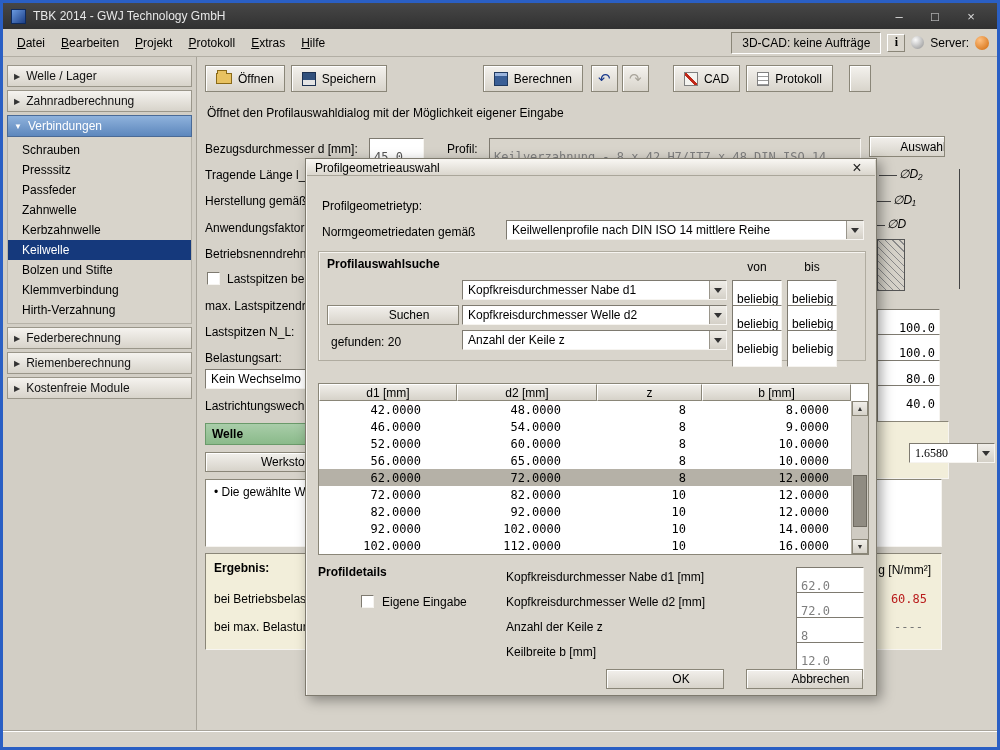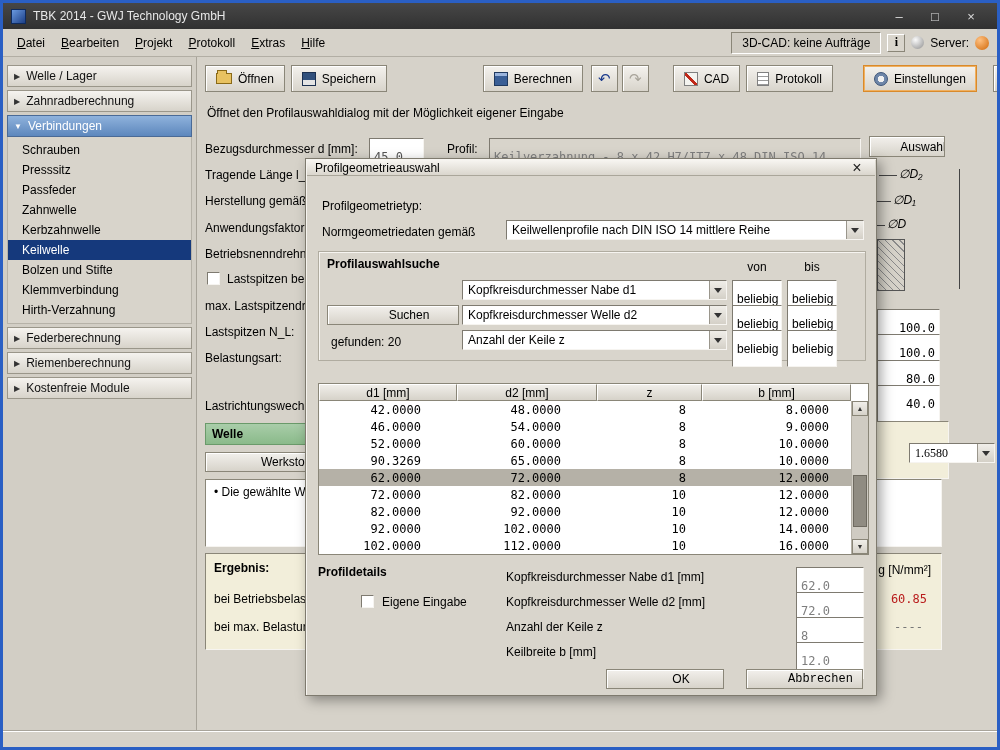--- a/index.html
+++ b/index.html
@@ -243,24 +243,20 @@
         <span class="arrow-glyph" style="color:#a8a49a;">↷</span>
       </div>
       <div class="tbtn" style="margin-left:24px;">
         <span class="ic ic-cad"></span>
         <span>CAD</span>
       </div>
       <div class="tbtn" style="margin-left:6px;">
         <span class="ic ic-page"></span>
         <span>Protokoll</span>
       </div>
-      <div class="tbtn highlight" style="margin-left:30px;">
-        <span class="ic ic-gear"></span>
-        <span>Einstellungen</span>
-      </div>
       <div class="tbtn" style="margin-left:16px;">
         
         
       </div>
     </div>
 
     <div class="status-line">Öffnet den Profilauswahldialog mit der Möglichkeit eigener Eingabe</div>
 
     <div class="f-label" style="left:8px;top:85px;">Bezugsdurchmesser d [mm]:</div>
     <div class="tfield mono" style="left:172px;top:81px;width:55px;color:#555;">45.0</div>
@@ -272,20 +268,23 @@
     <div class="f-label" style="left:8px;top:137px;">Herstellung gemäß</div>
     <div class="f-label" style="left:8px;top:164px;">Anwendungsfaktor</div>
     <div class="f-label" style="left:8px;top:190px;">Betriebsnenndrehn</div>
 
     <span class="cb" style="position:absolute;left:10px;top:215px;"></span>
     <div class="f-label" style="left:30px;top:215px;">Lastspitzen ber</div>
 
     <div class="f-label" style="left:8px;top:242px;">max. Lastspitzendre</div>
     <div class="f-label" style="left:8px;top:268px;">Lastspitzen N_L:</div>
     <div class="f-label" style="left:8px;top:294px;">Belastungsart:</div>
+    <div class="combo" style="left:8px;top:312px;width:150px;">
+      <span>Kein Wechselmo</span>
+    </div>
     <div class="f-label" style="left:8px;top:342px;">Lastrichtungswech</div>
 
     <div class="green-header" style="left:8px;top:366px;width:135px;height:22px;">Welle</div>
     <div class="btn" style="left:8px;top:395px;width:130px;height:20px;">Werkstoff</div>
 
     <div class="panel-sunken whitebg" style="left:8px;top:422px;width:737px;height:68px;padding:5px 8px;">
       <span>• Die gewählte We</span>
     </div>
 
     <div class="panel-sunken cream" style="left:8px;top:496px;width:737px;height:97px;">
@@ -383,21 +382,21 @@
             <div>8</div>
             <div>9.0000</div>
         </div>
         <div class="grid-row">
           <div>52.0000</div>
             <div>60.0000</div>
             <div>8</div>
             <div>10.0000</div>
         </div>
         <div class="grid-row">
-          <div>90.3269</div>
+          <div>56.0000</div>
             <div>65.0000</div>
             <div>8</div>
             <div>10.0000</div>
         </div>
         <div class="grid-row selected">
           <div>62.0000</div>
             <div>72.0000</div>
             <div>8</div>
             <div>12.0000</div>
         </div>
@@ -440,16 +439,16 @@
     <div class="dlg-label" style="left:200px;top:411px;">Kopfkreisdurchmesser Nabe d1 [mm]</div>
     <div class="tfield mono gray" style="left:490px;top:408px;width:68px;">62.0</div>
     <div class="dlg-label" style="left:200px;top:436px;">Kopfkreisdurchmesser Welle d2 [mm]</div>
     <div class="tfield mono gray" style="left:490px;top:433px;width:68px;">72.0</div>
     <div class="dlg-label" style="left:200px;top:461px;">Anzahl der Keile z</div>
     <div class="tfield mono gray" style="left:490px;top:458px;width:68px;">8</div>
     <div class="dlg-label" style="left:200px;top:486px;">Keilbreite b [mm]</div>
     <div class="tfield mono gray" style="left:490px;top:483px;width:68px;">12.0</div>
 
     <div class="btn" style="left:300px;top:510px;width:118px;height:20px;">OK</div>
-    <div class="btn" style="left:440px;top:510px;width:117px;height:20px;font-family:Liberation Mono, monospace;">Abbrechen</div>
+    <div class="btn" style="left:440px;top:510px;width:117px;height:20px;">Abbrechen</div>
   </div>
 
 </div>
 
 </body></html>

